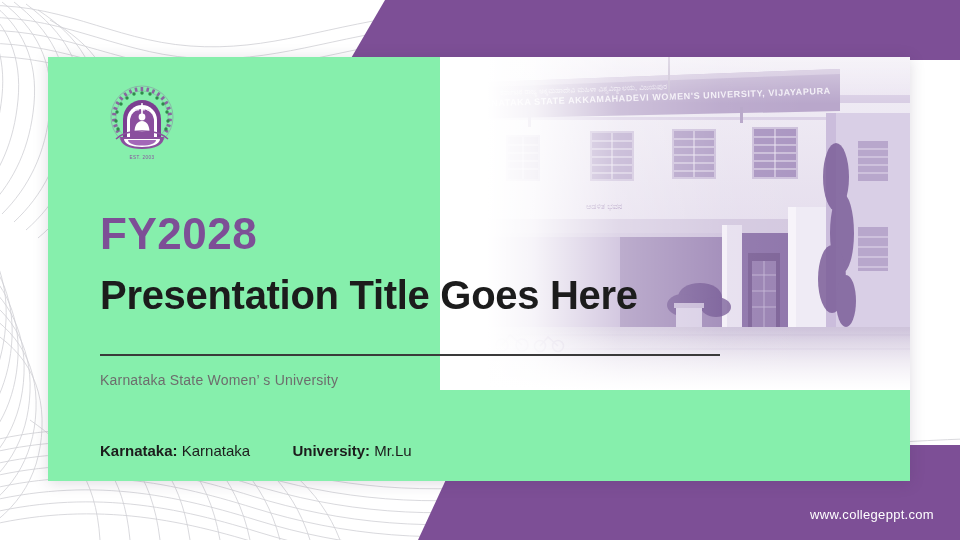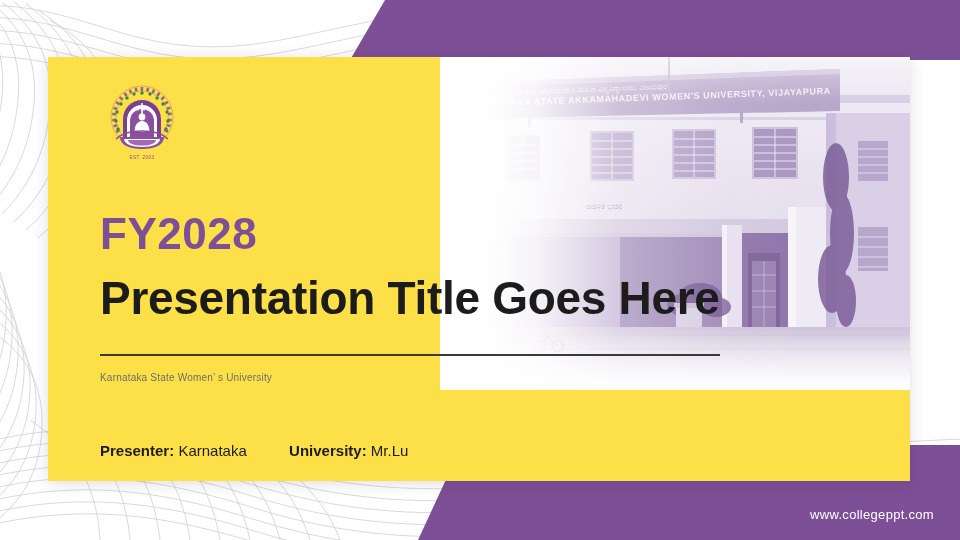--- a/index.html
+++ b/index.html
@@ -41,21 +41,21 @@
     z-index: 1;
   }
 
   
   .card {
     position: absolute;
     left: 48px;
     top: 57px;
     width: 862px;
     height: 424px;
-    background: #fde047;
+    background: #86efac;
     box-shadow: 0 2px 14px rgba(60,40,80,0.17);
     z-index: 3;
     overflow: hidden;
   }
 
   
   .photo-wrap {
     position: absolute;
     right: 0;
     top: 0;
@@ -107,42 +107,42 @@
   }
   .fy {
     font-size: 44px;
     font-weight: bold;
     color: #7d4f96;
     letter-spacing: 0.5px;
     line-height: 1;
     margin: 0;
   }
   .main-title {
-    font-size: 46px;
+    font-size: 40px;
     font-weight: bold;
     color: #1c1c1c;
     letter-spacing: -0.3px;
     line-height: 1.05;
     margin: 18px 0 0 0;
     white-space: nowrap;
   }
   .rule {
     position: absolute;
     left: 52px;
     top: 297px;
     width: 620px;
     height: 2px;
     background: #3a3a3a;
     z-index: 6;
   }
   .subtitle {
     position: absolute;
     left: 52px;
     top: 315px;
-    font-size: 10px;
+    font-size: 14px;
     color: #6d6d6d;
     letter-spacing: 0.2px;
     z-index: 6;
     white-space: nowrap;
   }
   .credits {
     position: absolute;
     left: 52px;
     top: 385px;
     font-size: 15px;
@@ -505,21 +505,21 @@
     <div class="text-block">
       <div class="fy">FY2028</div>
       <div class="main-title">Presentation Title Goes Here</div>
     </div>
 
     <div class="rule"></div>
 
     <div class="subtitle">Karnataka State Women’  s University</div>
 
     <div class="credits">
-      <span class="lbl">Presenter:</span>
+      <span class="lbl">Karnataka:</span>
       <span class="val">Karnataka</span>
       <span class="gap"></span>
       <span class="lbl">University:</span>
       <span class="val">Mr.Lu</span>
     </div>
   </div>
 
   <div class="footer-url">www.collegeppt.com</div>
 
 </div>

